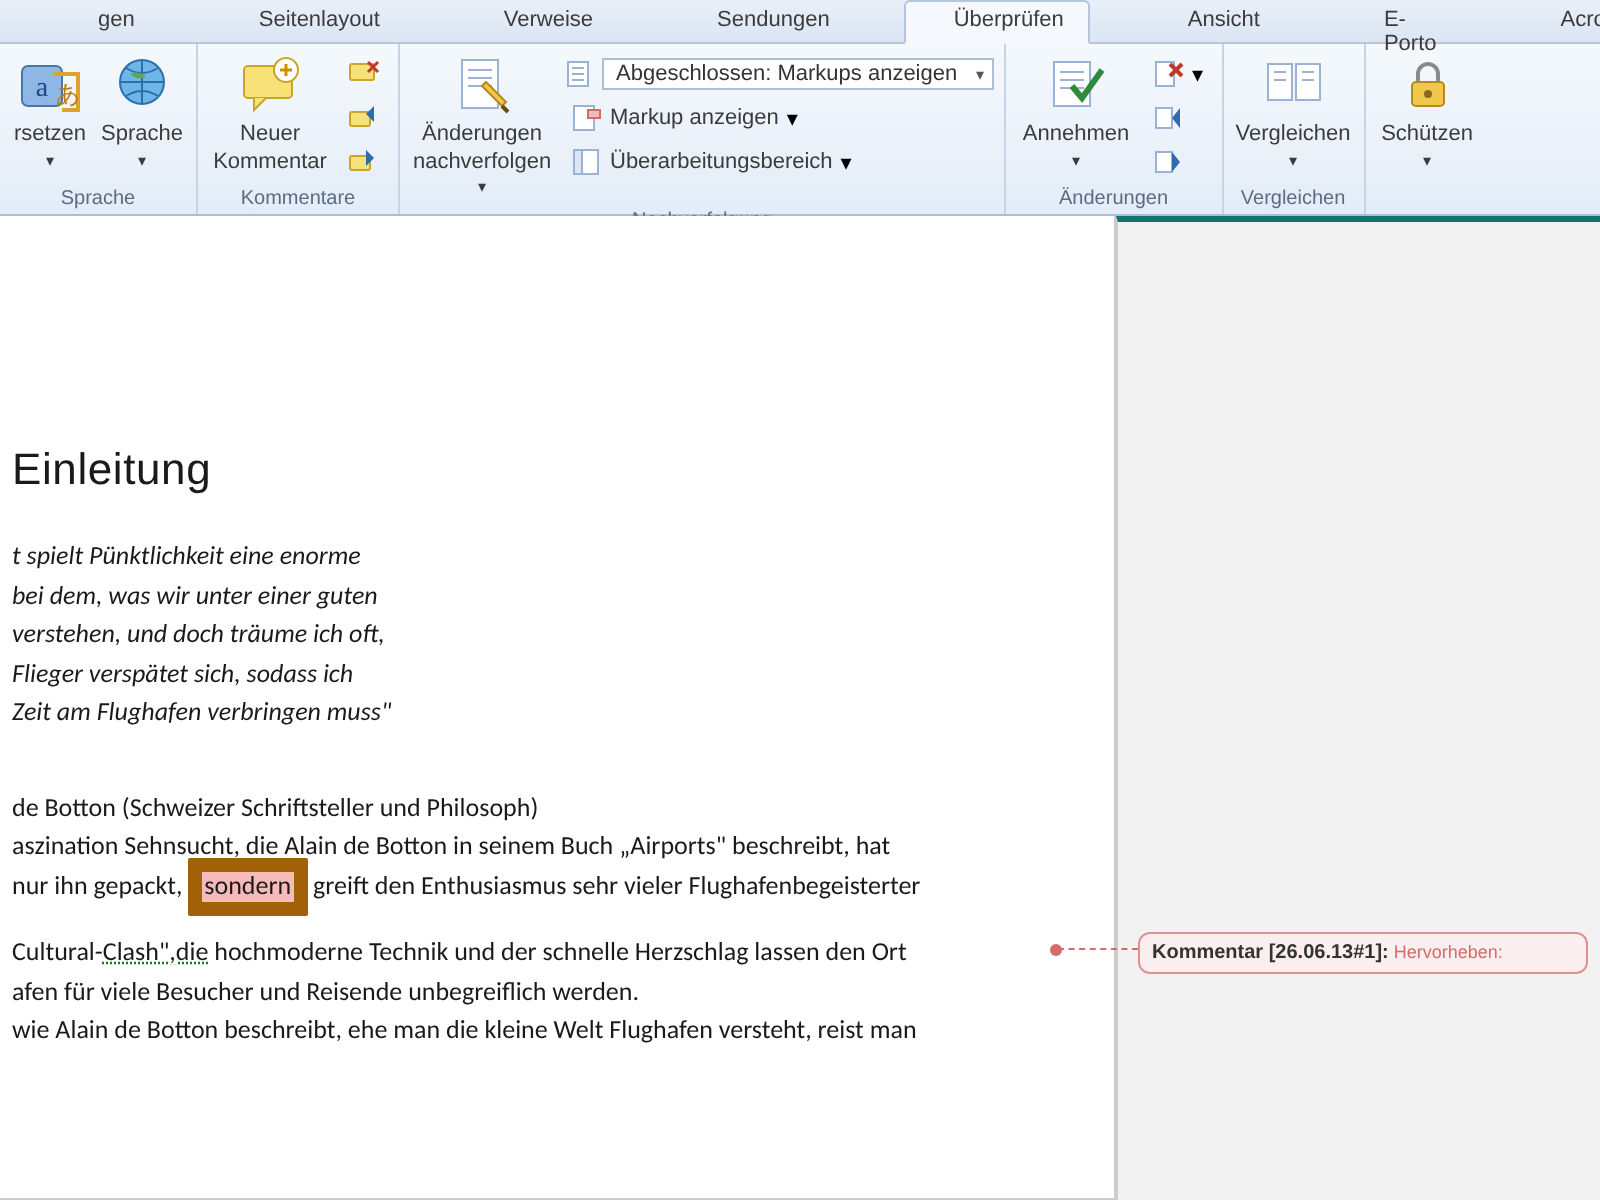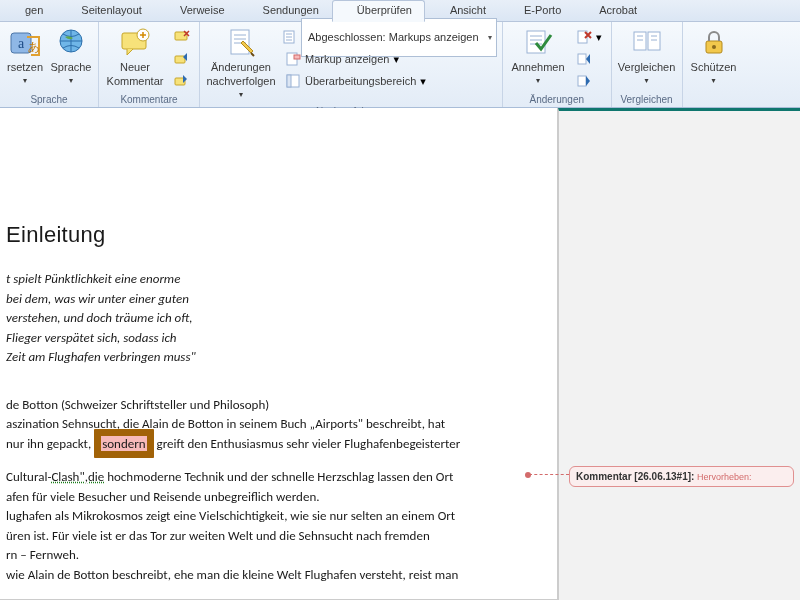--- a/index.html
+++ b/index.html
@@ -1,38 +1,38 @@
 <!DOCTYPE html>
 <html><head>
 <meta charset="utf-8">
 <style>
   * { box-sizing: border-box; margin: 0; padding: 0; }
   body { font-family: Tahoma, "Segoe UI", sans-serif; font-size: 11px; background: #fff; overflow: hidden; width: 800px; height: 600px; position: relative; }
   
   
   .tabs { display: flex; height: 22px; background: linear-gradient(#e8eff8,#dbe6f4); border-bottom: 1px solid #b6c5db; padding-left: 0; }
-  .tab { padding: 3px 12px 0 24px; color: #3b3b3b; cursor: default; border: 1px solid transparent; border-bottom: none; }
+  .tab { padding: 3px 12px 0 24px; color: #3b3b3b; cursor: default; border: 1px solid transparent; border-bottom: none; margin-left: 24px; }
   .tab.active { background: #f5f9fd; border: 1px solid #b6c5db; border-bottom: 1px solid #f5f9fd; border-radius: 3px 3px 0 0; margin-bottom: -1px; position: relative; z-index: 2; }
   
   
   .ribbon { display: flex; height: 86px; background: linear-gradient(#f5f9fd,#e3ecf7); border-bottom: 1px solid #a9bdd8; }
   .group { display: flex; flex-direction: column; border-right: 1px solid #c7d4e6; padding: 2px 4px 0 4px; }
   .group-body { display: flex; flex: 1; align-items: flex-start; gap: 2px; }
   .group-label { text-align: center; font-size: 10px; color: #5a6b85; padding: 2px 0; }
   
   .big-btn { display: flex; flex-direction: column; align-items: center; justify-content: flex-start; width: 52px; padding: 2px 2px; text-align: center; line-height: 12px; gap: 2px; border: 1px solid transparent; border-radius: 3px; }
   .big-btn .icon { width: 32px; height: 32px; display: flex; align-items: center; justify-content: center; }
   .big-btn .lbl { font-size: 11px; color: #3b3b3b; }
   .big-btn .arrow { font-size: 8px; color: #3b3b3b; }
   
   .small-btn { display: flex; align-items: center; gap: 4px; padding: 2px 4px; border: 1px solid transparent; border-radius: 2px; height: 22px; }
   .small-btn .icon-s { width: 16px; height: 16px; display: flex; align-items: center; justify-content: center; }
   .small-btn .lbl { color: #3b3b3b; }
   
-  .combo { display: flex; align-items: center; background: #fff; border: 1px solid #aebfd6; height: 39px; padding: 0 2px 0 6px; gap: 4px; }
+  .combo { display: flex; align-items: center; background: #fff; border: 1px solid #aebfd6; height: 16px; padding: 0 2px 0 6px; gap: 4px; }
   .combo .txt { flex: 1; color: #333; }
   .combo .dd { font-size: 8px; color: #555; padding: 0 2px; }
   
   .stack { display: flex; flex-direction: column; gap: 0; }
   
   
   .doc-area { position: absolute; top: 108px; left: 0; right: 0; bottom: 0; display: flex; background: #fff; border-radius: 21px; }
   .page { width: 558px; background: #fff; border: 1px solid #ccc; border-left: none; border-top: none; padding: 110px 28px 0 6px; color: #1a1a1a; font-family: Calibri, sans-serif; font-size: 13px; line-height: 1.5; overflow: hidden; }
   .page h1 { font-family: "Trebuchet MS", sans-serif; font-weight: normal; font-size: 22px; margin-bottom: 18px; letter-spacing: 0.3px; }
   .page p { text-align: justify; }
@@ -284,25 +284,20 @@
     </p>
     <p>de Botton (Schweizer Schriftsteller und Philosoph)</p>
     <p style="margin-bottom:14px">
       <span>aszination Sehnsucht, die Alain de Botton in seinem Buch „Airports" beschreibt, hat</span><br>
       <span> nur ihn gepackt, </span><span class="highlight">sondern</span><span> greift den Enthusiasmus sehr vieler Flughafenbegeisterter</span>
     </p>
     <p style="margin-bottom:0">
       <span>Cultural-</span><span class="squig">Clash",die</span><span> hochmoderne Technik und der schnelle Herzschlag lassen den Ort</span><br>
       <span>afen für viele Besucher und Reisende unbegreiflich werden.</span>
     </p>
-    <p style="margin-bottom:0">
-      <span>lughafen als Mikrokosmos zeigt eine Vielschichtigkeit, wie sie nur selten an einem Ort</span><br>
-      <span>üren ist. Für viele ist er das Tor zur weiten Welt und die Sehnsucht nach fremden</span><br>
-      <span>rn – Fernweh.</span>
-    </p>
     <p style="margin-bottom:0"> wie Alain de Botton beschreibt, ehe man die kleine Welt Flughafen versteht, reist man</p>
   </div>
   <div class="margin">
     <div class="leader"></div>
     <div class="comment-balloon">
       <b>Kommentar [26.06.13#1]:</b><span class="sub"> Hervorheben:</span>
     </div>
   </div>
 </div>
 

